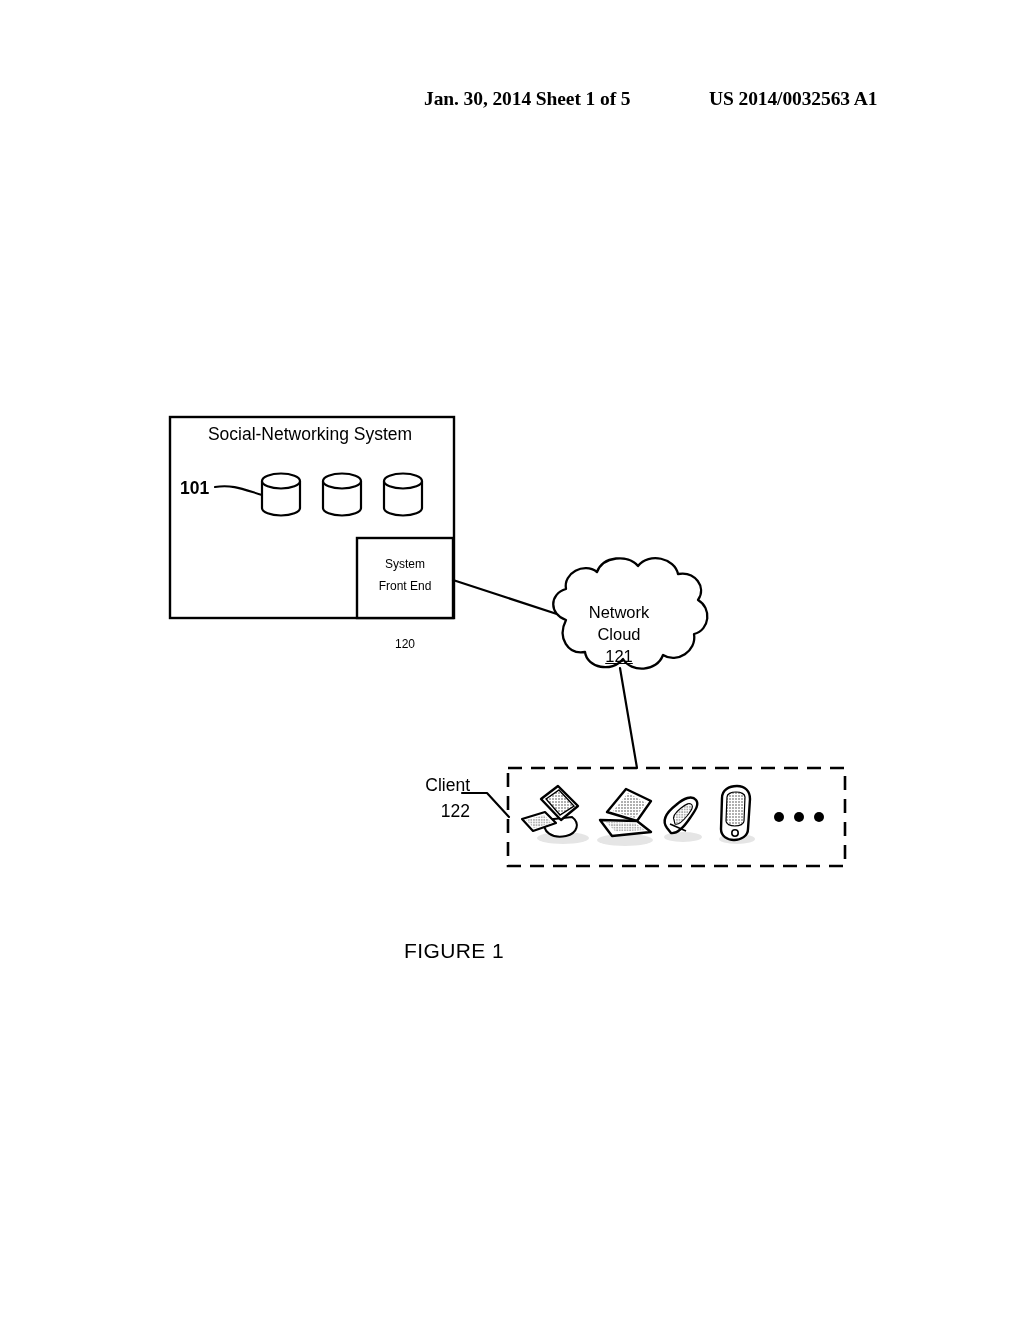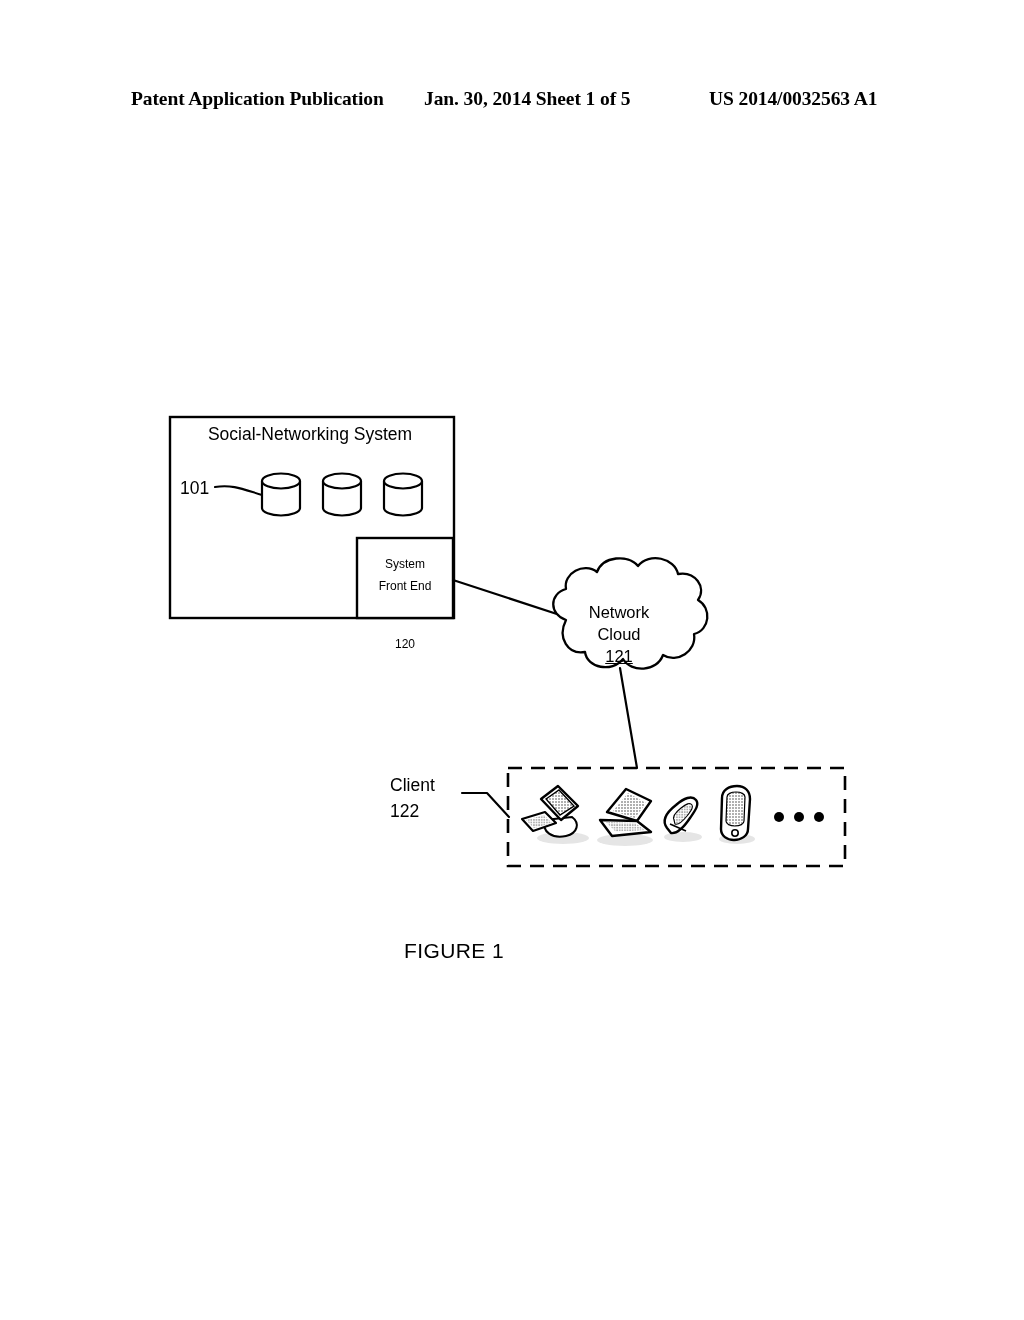--- a/index.html
+++ b/index.html
@@ -75,20 +75,21 @@
   #sns-title {
     left: 170px;
     top: 424px;
     width: 280px;
     font-size: 17.5px;
   }
   #label-101 {
     left: 180px;
     top: 478px;
     font-size: 17.5px;
+    font-weight: bold;
   }
   #front-end-block {
     left: 357px;
     top: 553px;
     width: 96px;
     font-size: 12px;
     line-height: 22px;
   }
   #front-end-block .ref-num {
     margin-top: 36px;
@@ -102,36 +103,35 @@
   }
   #cloud-block .ref-num {
     text-decoration: underline;
   }
   #client-block {
     left: 390px;
     top: 772px;
     width: 80px;
     font-size: 17.5px;
     line-height: 26px;
-    text-align: left;
+    text-align: right;
   }
   #figure-caption {
     left: 0;
     top: 940px;
     width: 908px;
     text-align: center;
     font-size: 21px;
     letter-spacing: 0.4px;
   }
 </style>
 </head>
 <body>
 
 <div id="patent-header">
-  <span class="hdr-left">Patent Application Publication</span>
   <span class="hdr-mid">Jan. 30, 2014  Sheet 1 of 5</span>
   <span class="hdr-right">US 2014/0032563 A1</span>
 </div>
 
 <div id="figure-canvas">
   <svg width="1024" height="1320" viewBox="0 0 1024 1320" xmlns="http://www.w3.org/2000/svg">
     <defs>
 
       <pattern id="screenDots" width="3" height="3" patternUnits="userSpaceOnUse">
         <rect width="3" height="3" fill="#ffffff"></rect>

